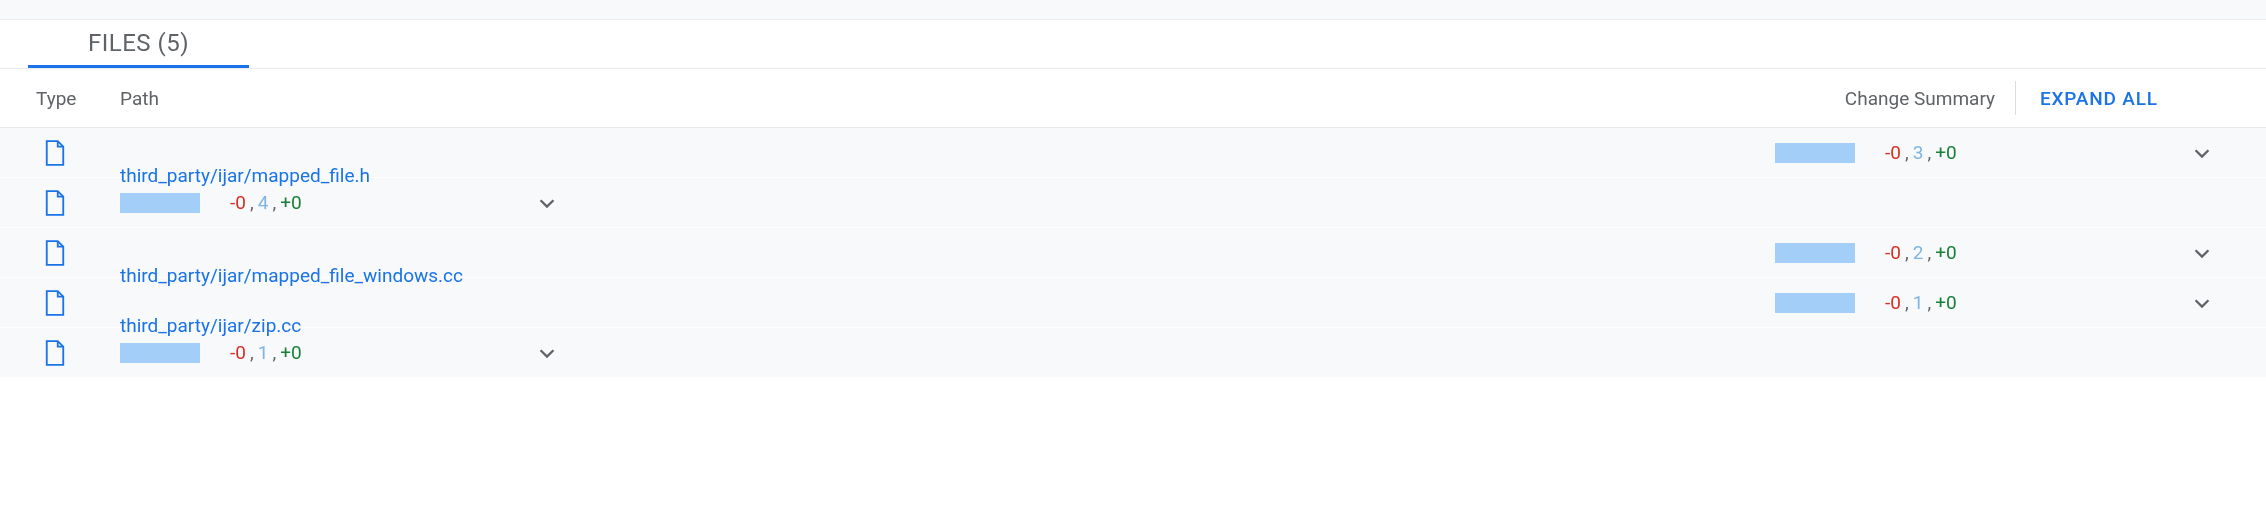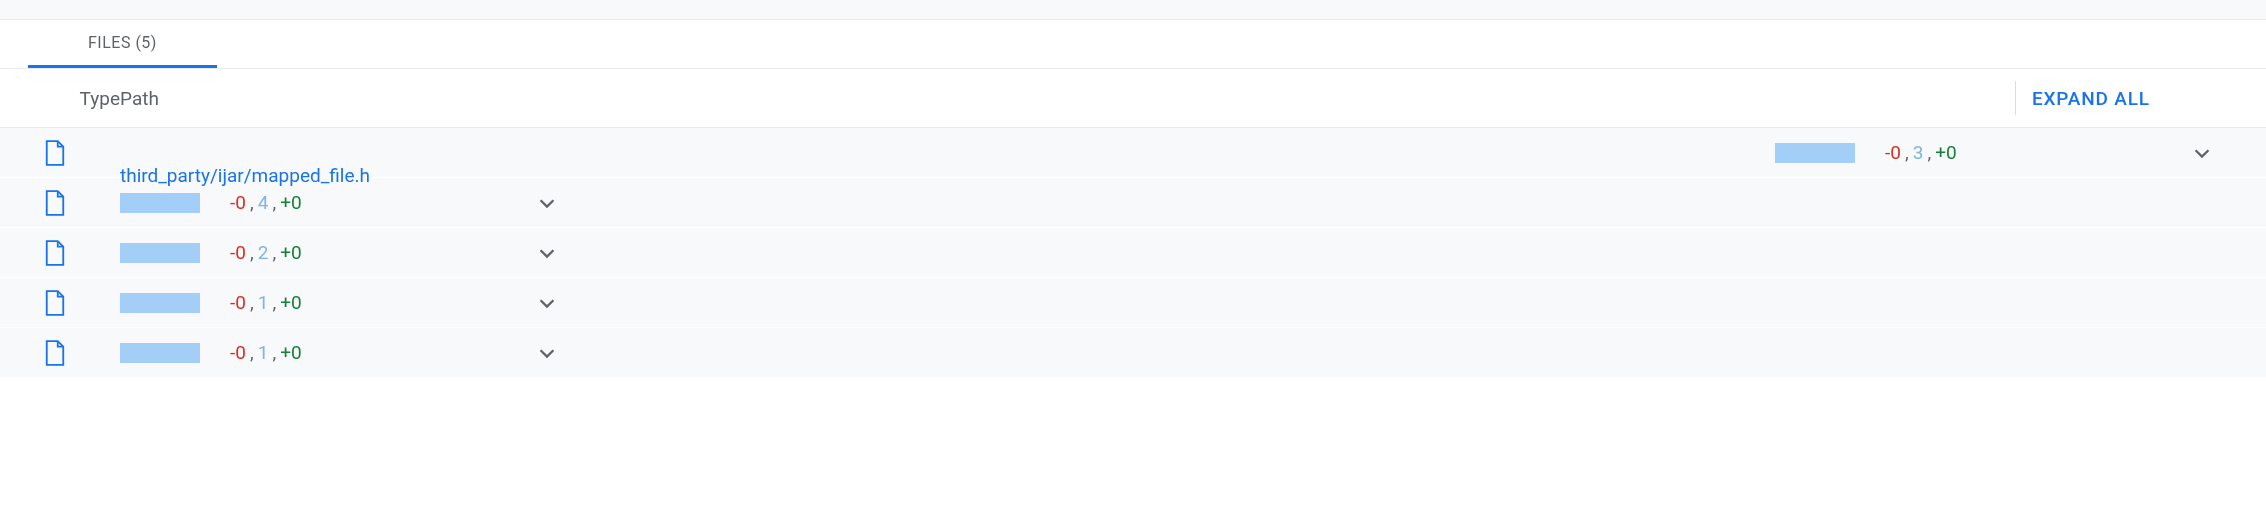--- a/index.html
+++ b/index.html
@@ -22,55 +22,54 @@
       border-bottom: 1px solid #e8eaed;
       padding-left: 28px;
     }
     .tab {
       height: 100%;
       display: flex;
       align-items: center;
       justify-content: center;
       padding: 0 60px;
       color: #5f6368;
-      font-size: 16px;
+      font-size: 24px;
       letter-spacing: 0.5px;
       border-bottom: 3px solid #1a73e8;
       cursor: pointer;
       font-weight: 400;
     }
     .header-row {
       display: flex;
       align-items: center;
       height: 58px;
       padding: 0 36px;
       color: #5f6368;
       font-size: 19px;
     }
     .col-type {
       width: 84px;
       flex-shrink: 0;
-      text-align: right;
     }
     .col-path {
       flex: 1;
     }
     .col-summary {
       width: 240px;
       text-align: right;
       padding-right: 20px;
     }
     .col-expand {
       width: 215px;
       color: #1a73e8;
       font-weight: 500;
       letter-spacing: 0.8px;
       cursor: pointer;
       border-left: 1px solid #dadce0;
-      padding-left: 16px;
+      padding-left: 24px;
       display: flex;
       align-items: center;
       height: 34px;
     }
     .file-row {
       display: flex;
       align-items: center;
       height: 50px;
       padding: 0 36px;
       background: #f8f9fa;
@@ -140,20 +139,21 @@
 
 <div class="top-bar"></div>
 
 <div class="tab-row">
   <div class="tab">FILES (5)</div>
 </div>
 
 <div class="header-row">
   <div class="col-type">Type</div>
   <div class="col-path">Path</div>
+  <div class="col-summary">Change Summary</div>
   <div class="col-expand">EXPAND ALL</div>
 </div>
 
 <div class="table-body">
 
   <div class="file-row">
     <div class="file-icon">
       <svg viewBox="0 0 24 28" fill="none" stroke="#1a73e8" stroke-width="2">
         <path d="M3 1 H15 L21 7 V27 H3 Z"></path>
           <path d="M15 1 V7 H21"></path>
@@ -201,20 +201,21 @@
     </div>
   </div>
 
   <div class="file-row">
     <div class="file-icon">
       <svg viewBox="0 0 24 28" fill="none" stroke="#1a73e8" stroke-width="2">
         <path d="M3 1 H15 L21 7 V27 H3 Z"></path>
           <path d="M15 1 V7 H21"></path>
       </svg>
     </div>
+    <div class="file-path">third_party/ijar/mapped_file_windows.cc</div>
     <div class="file-bar-chevron">
       <div class="diff-bar"></div>
       <div class="diff-stats">
         <span class="del">-0</span>
           <span class="comma">,</span>
         <span class="mod">2</span>
           <span class="comma">,</span>
         <span class="add">+0</span>
       </div>
       <div class="chevron">
@@ -225,20 +226,21 @@
     </div>
   </div>
 
   <div class="file-row">
     <div class="file-icon">
       <svg viewBox="0 0 24 28" fill="none" stroke="#1a73e8" stroke-width="2">
         <path d="M3 1 H15 L21 7 V27 H3 Z"></path>
           <path d="M15 1 V7 H21"></path>
       </svg>
     </div>
+    <div class="file-path">third_party/ijar/zip.cc</div>
     <div class="file-bar-chevron">
       <div class="diff-bar"></div>
       <div class="diff-stats">
         <span class="del">-0</span>
           <span class="comma">,</span>
         <span class="mod">1</span>
           <span class="comma">,</span>
         <span class="add">+0</span>
       </div>
       <div class="chevron">

